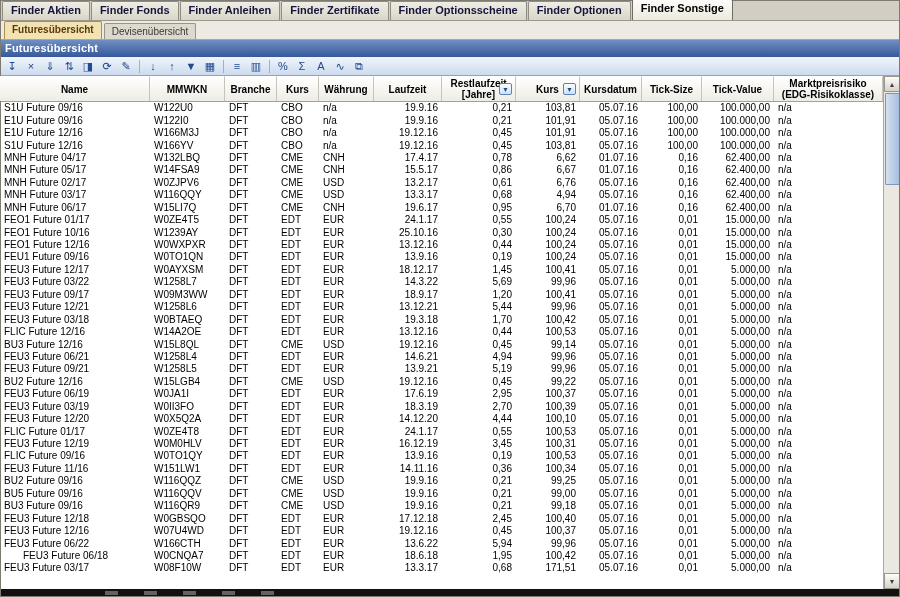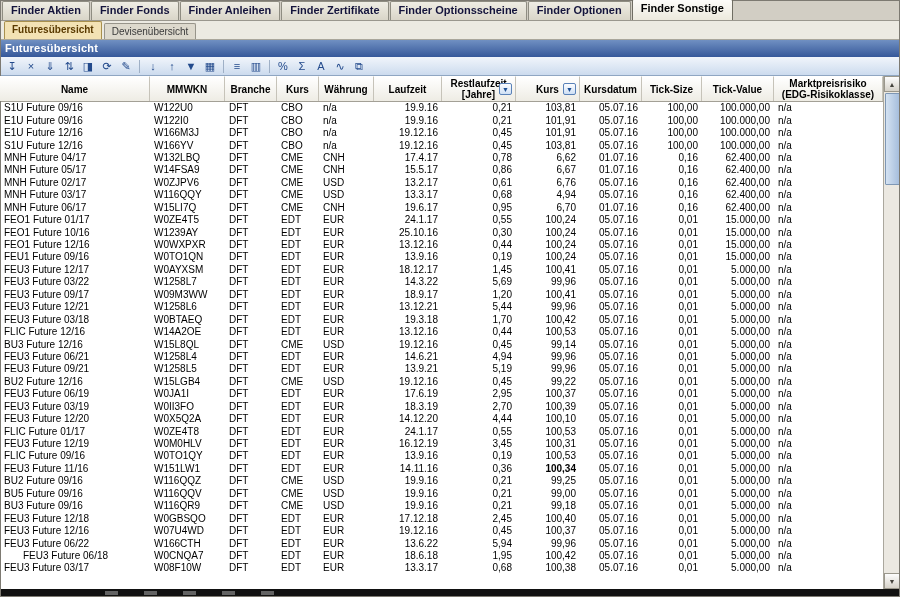--- a/index.html
+++ b/index.html
@@ -566,21 +566,21 @@
             <div class="td l" style="width: 109px;">n/a</div>
           </div>
           <div class="tr">
             <div class="td l" style="width: 150px;">FEU3 Future 11/16</div>
             <div class="td l" style="width: 75px;">W151LW1</div>
             <div class="td l" style="width: 52px;">DFT</div>
             <div class="td l" style="width: 42px;">EDT</div>
             <div class="td l" style="width: 55px;">EUR</div>
             <div class="td r" style="width: 68px;">14.11.16</div>
             <div class="td r" style="width: 74px;">0,36</div>
-            <div class="td r" style="width: 64px; font-weight: bold;">100,34</div>
+            <div class="td r" style="width: 64px;">100,34</div>
             <div class="td r" style="width: 62px;">05.07.16</div>
             <div class="td r" style="width: 60px;">0,01</div>
             <div class="td r" style="width: 72px;">5.000,00</div>
             <div class="td l" style="width: 109px;">n/a</div>
           </div>
           <div class="tr">
             <div class="td l" style="width: 150px;">BU2 Future 09/16</div>
             <div class="td l" style="width: 75px;">W116QQZ</div>
             <div class="td l" style="width: 52px;">DFT</div>
             <div class="td l" style="width: 42px;">CME</div>
@@ -678,21 +678,21 @@
             <div class="td l" style="width: 109px;">n/a</div>
           </div>
           <div class="tr">
             <div class="td l" style="width: 150px;">FEU3 Future 03/17</div>
             <div class="td l" style="width: 75px;">W08F10W</div>
             <div class="td l" style="width: 52px;">DFT</div>
             <div class="td l" style="width: 42px;">EDT</div>
             <div class="td l" style="width: 55px;">EUR</div>
             <div class="td r" style="width: 68px;">13.3.17</div>
             <div class="td r" style="width: 74px;">0,68</div>
-            <div class="td r" style="width: 64px;">100,38</div>
+            <div class="td r" style="width: 64px;">171,51</div>
             <div class="td r" style="width: 62px;">05.07.16</div>
             <div class="td r" style="width: 60px;">0,01</div>
             <div class="td r" style="width: 72px;">5.000,00</div>
             <div class="td l" style="width: 109px;">n/a</div>
           </div>
         </div>
     </div>
     <div class="vscroll">
       <div class="scroll-btn up">▲</div>
       <div class="scroll-thumb"></div>

